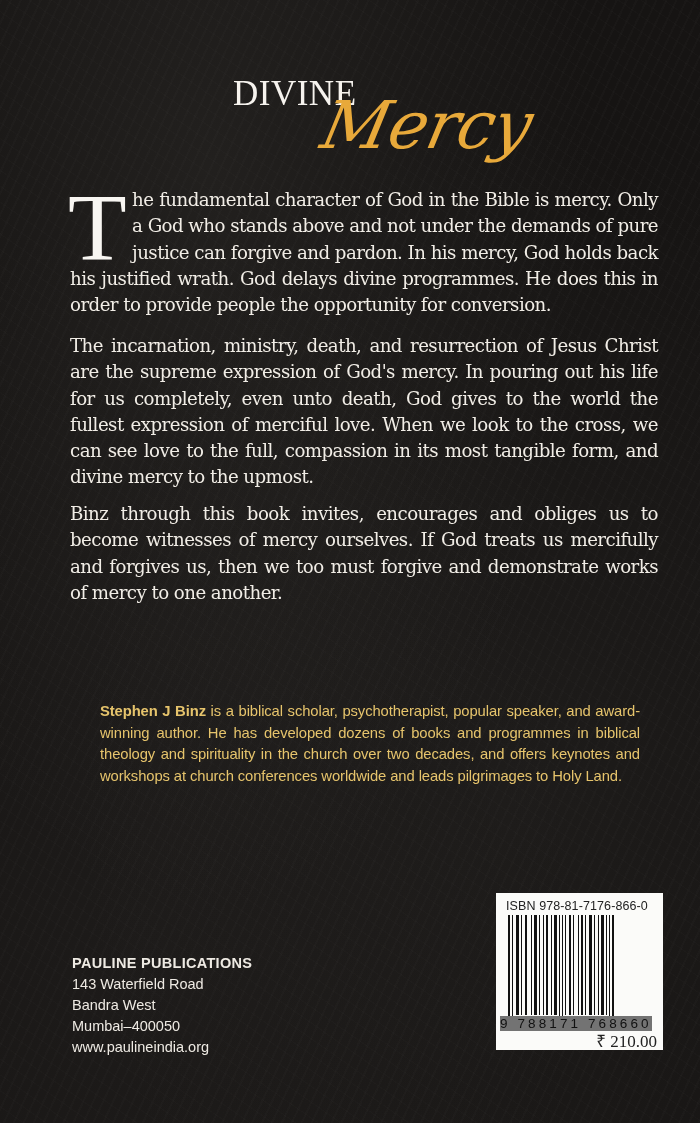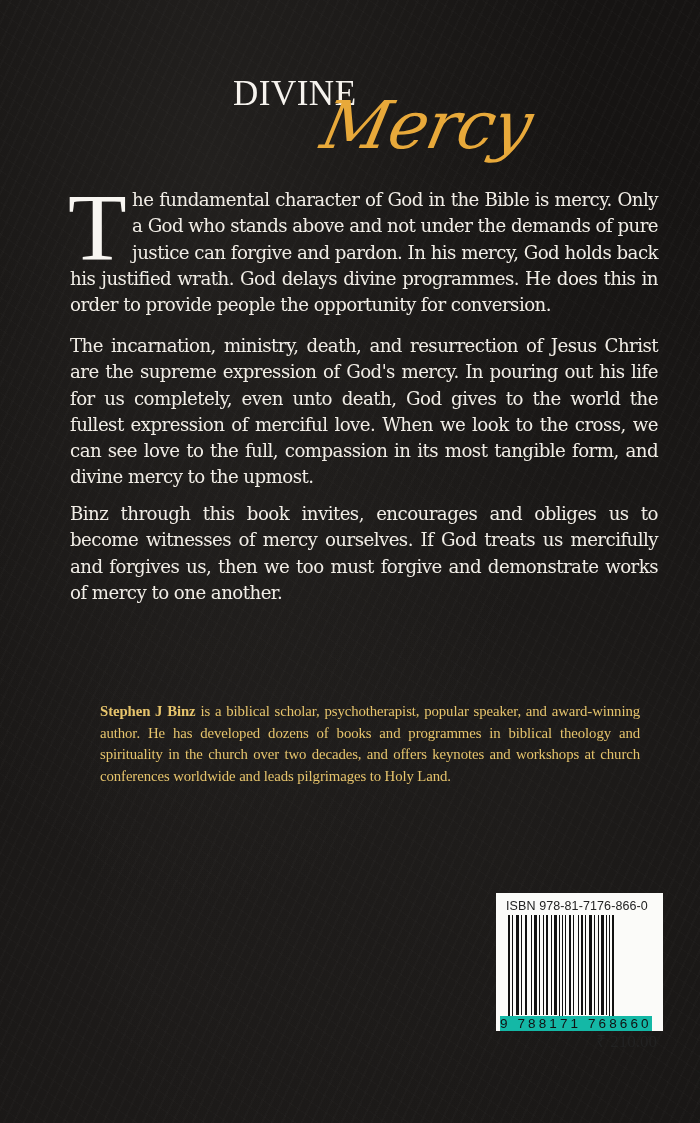--- a/index.html
+++ b/index.html
@@ -56,35 +56,35 @@
     font-family: "Liberation Serif", serif;
     font-size: 96px; line-height: 70px;
     height: 70px;
     padding-top: 6px;
     margin-right: 6px; margin-left: -2px;
     color: #f8f6f2;
   }
   .bio {
     position: absolute; left: 100px; top: 701px; width: 540px;
     color: #e6c46c;
-    font-family: Liberation Serif, serif;
+    font-family: Liberation Sans, sans-serif;
     font-size: 14.8px; line-height: 21.6px;
     text-align: justify;
     letter-spacing: -0.1px;
   }
   .bio-name { font-weight: bold; }
   .publisher {
     position: absolute; left: 72px; top: 953px;
     color: #eeeae3;
     font-family: "Liberation Sans", sans-serif;
     font-size: 14.5px; line-height: 21px;
   }
   .publisher .pub-name { font-weight: bold; font-size: 14.5px; letter-spacing: 0.3px; }
   .barcode-box {
-    position: absolute; left: 496px; top: 893px; width: 167px; height: 138px;
+    position: absolute; left: 496px; top: 893px; width: 167px; height: 157px;
     background: #fbfbf9;
   }
   .isbn-label {
     position: absolute; left: 10px; top: 6px;
     font-family: "Liberation Sans", sans-serif;
     font-size: 12.5px; color: #222;
     letter-spacing: 0.1px;
   }
   .bars {
     position: absolute; left: 12px; top: 22px; width: 150px; height: 113px;
@@ -93,21 +93,21 @@
   .bar { height: 100px; background: #111; }
   .bar.tall { height: 113px; }
   .bar-gap { height: 100px; }
   .digits {
     position: absolute; left: 4px; top: 123px; width: 160px;
     font-family: "Liberation Sans", sans-serif;
     font-size: 13.5px; color: #111;
     letter-spacing: 3.1px;
     background: transparent;
   }
-  .digits span { background: #14b8a6; }
+  .digits span { background: #737373; }
   .price {
     position: absolute; right: 6px; top: 136px;
     font-family: "Liberation Serif", serif;
     font-size: 17px; color: #222;
   }
 </style>
 </head>
 <body>
 
 <div class="cover">
@@ -127,20 +127,27 @@
 
   <div class="body-text p2">
     <p>The incarnation, ministry, death, and resurrection of Jesus Christ are the supreme expression of God's mercy. In pouring out his life for us completely, even unto death, God gives to the world the fullest expression of merciful love. When we look to the cross, we can see love to the full, compassion in its most tangible form, and divine mercy to the upmost.</p>
   </div>
 
 
   <div class="bio">
     <span class="bio-name">Stephen J Binz</span><span> is a biblical scholar, psychotherapist, popular speaker, and award-winning author. He has developed dozens of books and programmes in biblical theology and spirituality in the church over two decades, and offers keynotes and workshops at church conferences worldwide and leads pilgrimages to Holy Land.</span>
   </div>
 
+  <div class="publisher">
+    <div class="pub-name">PAULINE PUBLICATIONS</div>
+    <div>143 Waterfield Road</div>
+    <div>Bandra West</div>
+    <div>Mumbai–400050</div>
+    <div>www.paulineindia.org</div>
+  </div>
 
   <div class="barcode-box">
     <div class="isbn-label">ISBN 978-81-7176-866-0</div>
     <div class="bars">
       <div class="bar tall" style="width:2px"></div>
         <div class="bar-gap" style="width:2px"></div>
       <div class="bar tall" style="width:1px"></div>
         <div class="bar-gap" style="width:3px"></div>
       <div class="bar" style="width:3px"></div>
         <div class="bar-gap" style="width:2px"></div>

